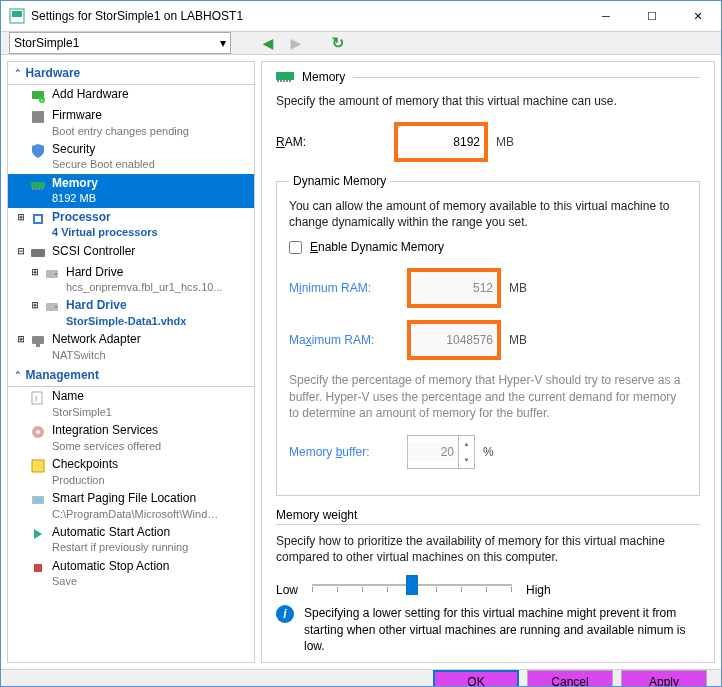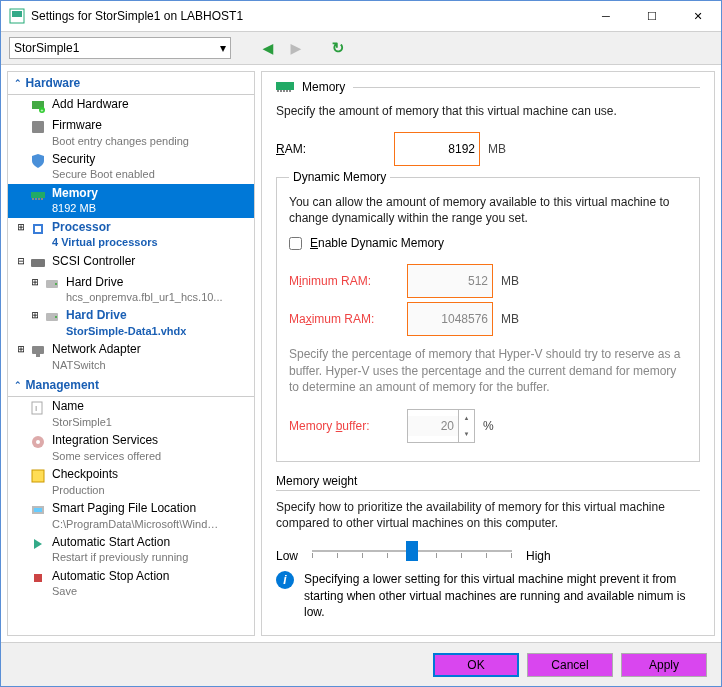--- a/index.html
+++ b/index.html
@@ -20,27 +20,27 @@
   .tree-icon{width:16px;height:16px;flex-shrink:0;margin-right:4px;margin-top:1px;}
   .tree-text{display:flex;flex-direction:column;min-width:0;}
   .tree-label{color:#000;white-space:nowrap;}
   .tree-label.link{color:#1a5fb4;font-weight:600;}
   .tree-sub{color:#777;font-size:11px;white-space:nowrap;overflow:hidden;text-overflow:ellipsis;max-width:170px;}
   .tree-item.selected{background:#0078d7;color:#fff;}
   .tree-item.selected .tree-label,.tree-item.selected .tree-sub{color:#fff;}
   .panel-header{display:flex;align-items:center;gap:8px;font-size:12px;margin-bottom:10px;}
   .panel-header .line{flex:1;height:1px;background:#ccc;}
   .panel-text{font-size:12px;color:#222;margin:6px 0 14px 0;}
-  .row{display:flex;align-items:center;font-size:12px;margin:4px 0;gap:8px;}
+  .row{display:flex;align-items:center;font-size:12px;margin:12px 0;gap:8px;}
   .row .lab{width:110px;}
-  .row input[type=text]{width:86px;height:22px;border:1px solid #f97316;text-align:right;padding:16px 4px;font-size:12px;}
+  .row input[type=text]{width:94px;height:22px;border:4px solid #f97316;text-align:right;padding:16px 4px;font-size:12px;}
   .row .unit{width:26px;color:#444;}
   fieldset{border:1px solid #ccc;padding:10px 12px 14px 12px;margin-top:4px;font-size:12px;}
   legend{font-size:12px;padding:0 4px;color:#000;}
-  .disabled-text{color:#ef4444;}
+  .disabled-text{color:#3b82f6;}
   input.disabled{color:#888;border-color:#bbb;}
   .stepper{display:flex;align-items:center;border:1px solid #bbb;height:34px;}
   .stepper input{border:none;width:50px;text-align:right;padding:0 4px;height:20px;font-size:12px;color:#888;}
   .stepper-btns{width:16px;display:flex;flex-direction:column;border-left:1px solid #bbb;height:100%;}
   .stepper-btn{flex:1;font-size:6px;display:flex;align-items:center;justify-content:center;color:#666;}
   .slider-row{display:flex;align-items:flex-end;gap:14px;font-size:12px;margin:8px 0;}
   .slider-track{position:relative;width:200px;height:24px;}
   .slider-line{position:absolute;top:11px;left:0;right:0;height:2px;background:#bbb;}
   .slider-ticks{position:absolute;top:14px;left:0;right:0;height:6px;display:flex;justify-content:space-between;}
   .slider-tick{width:1px;height:5px;background:#999;}

